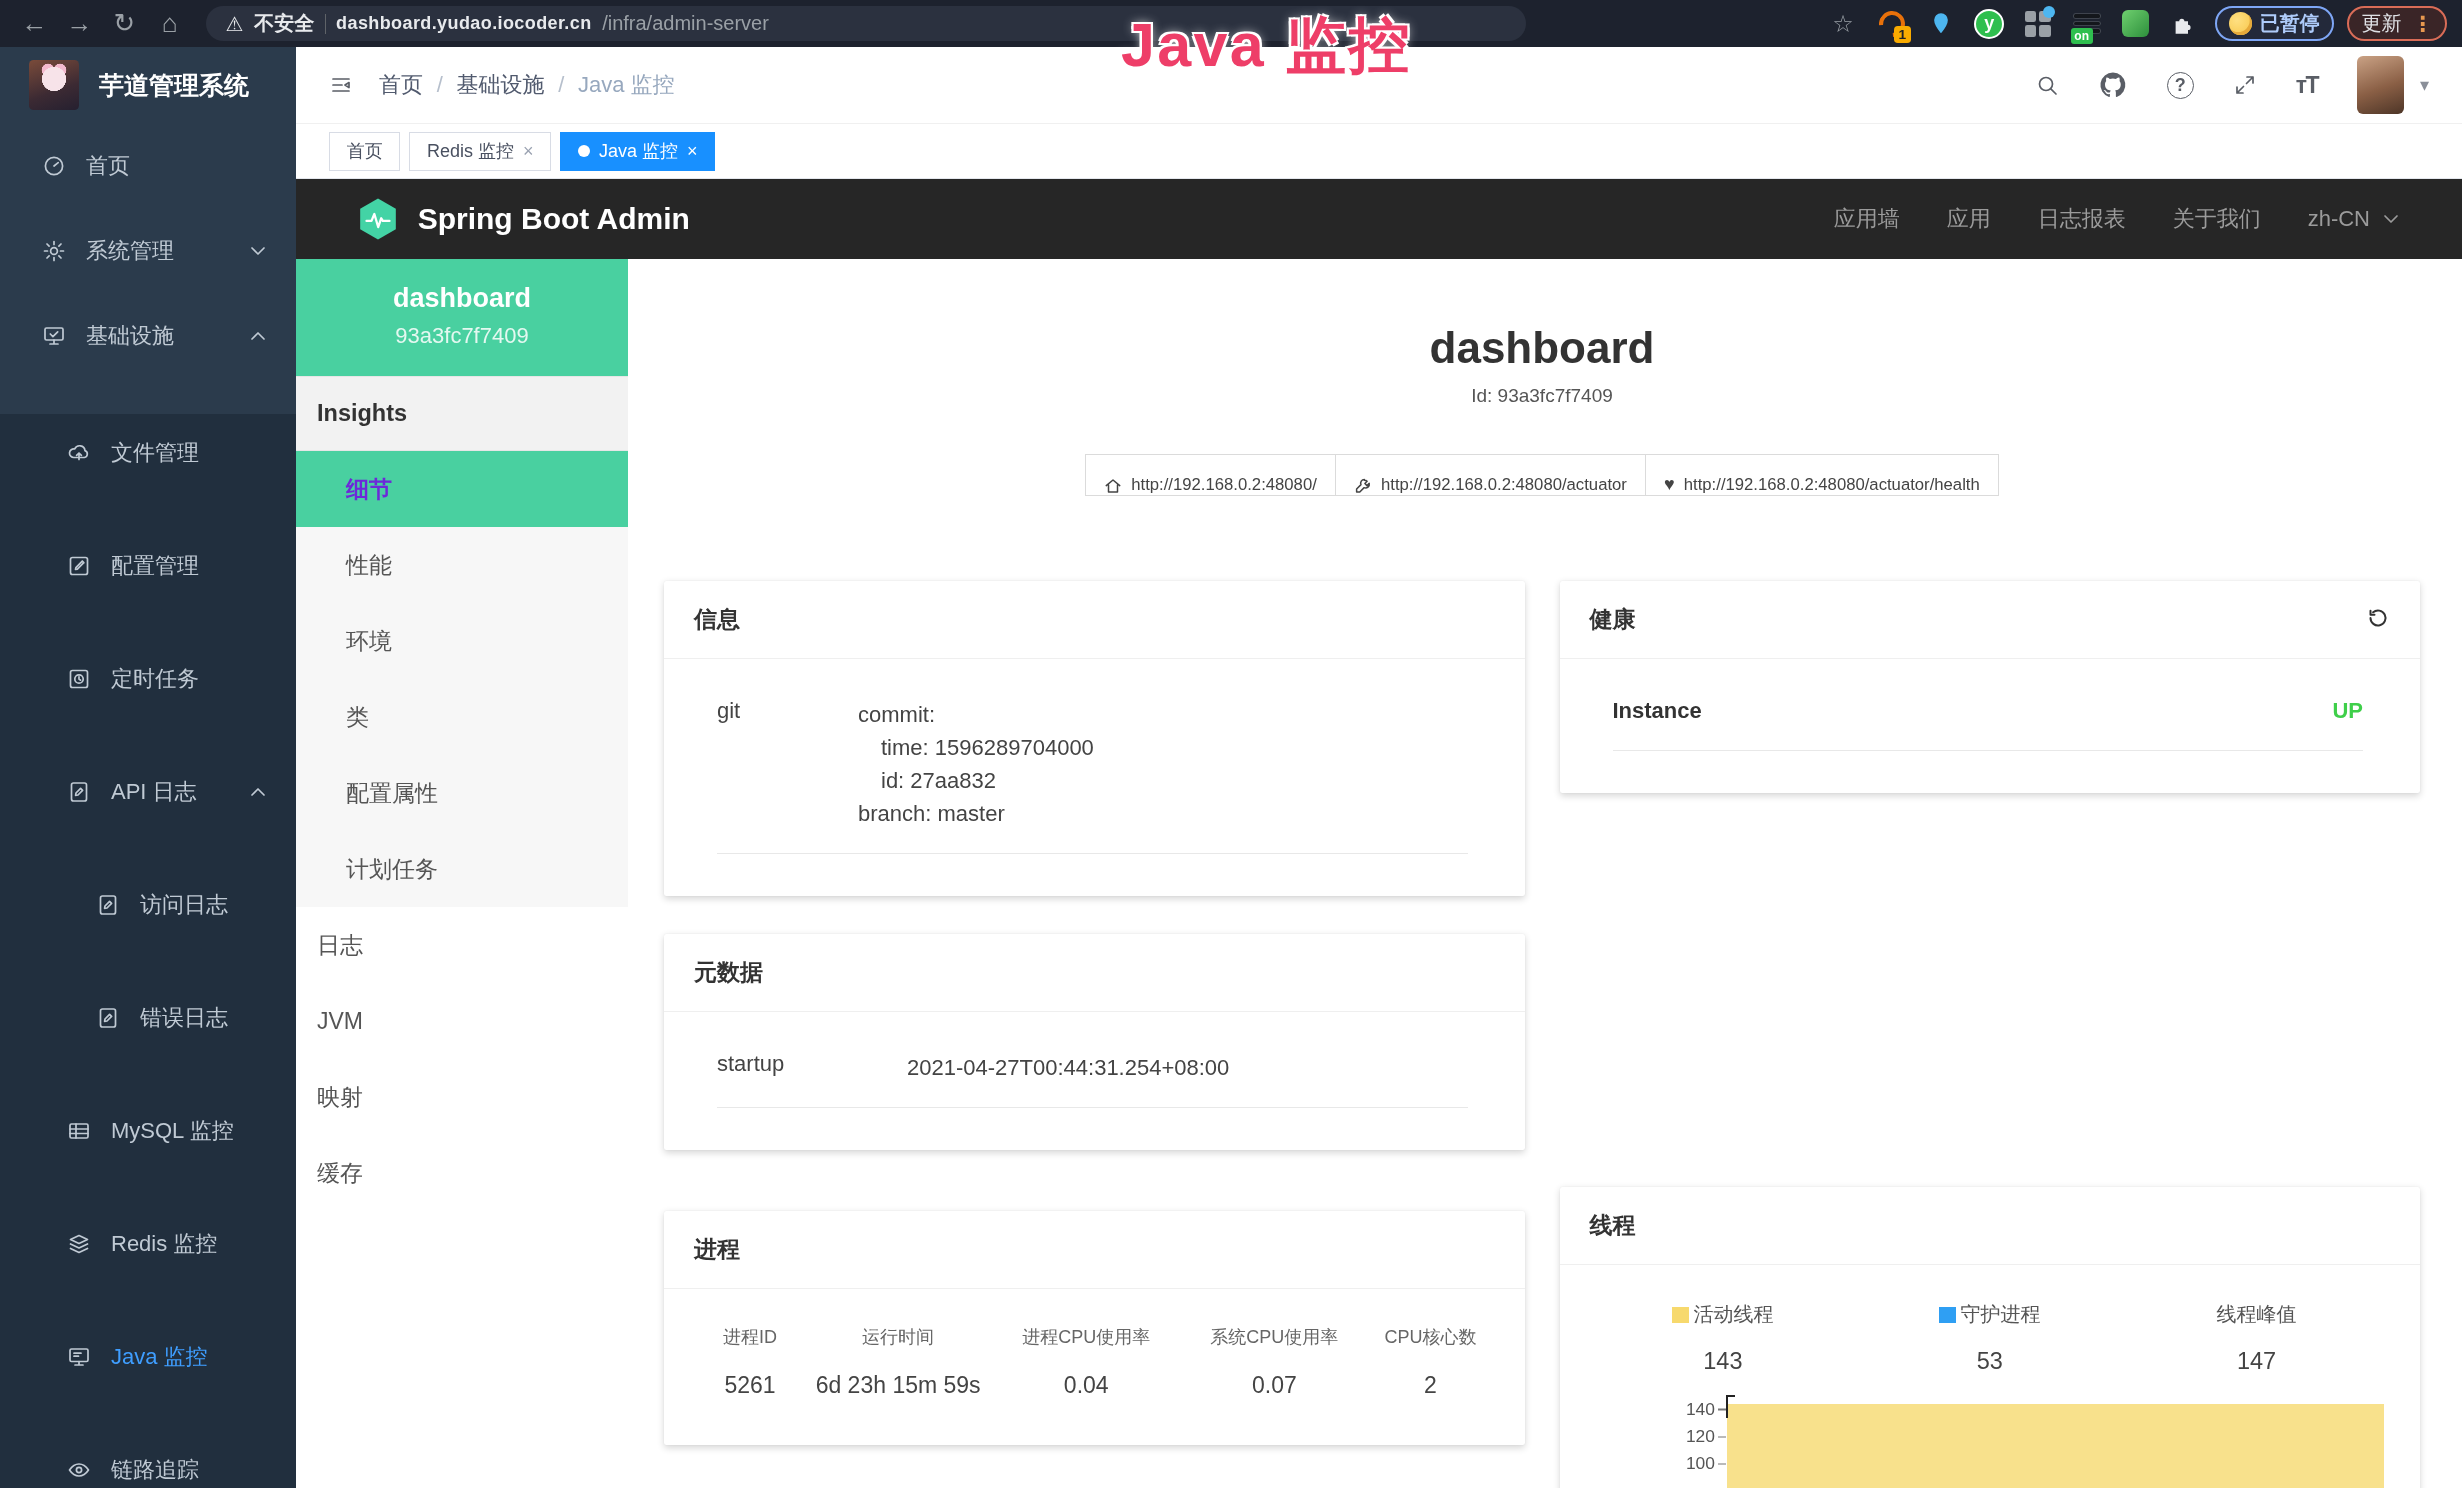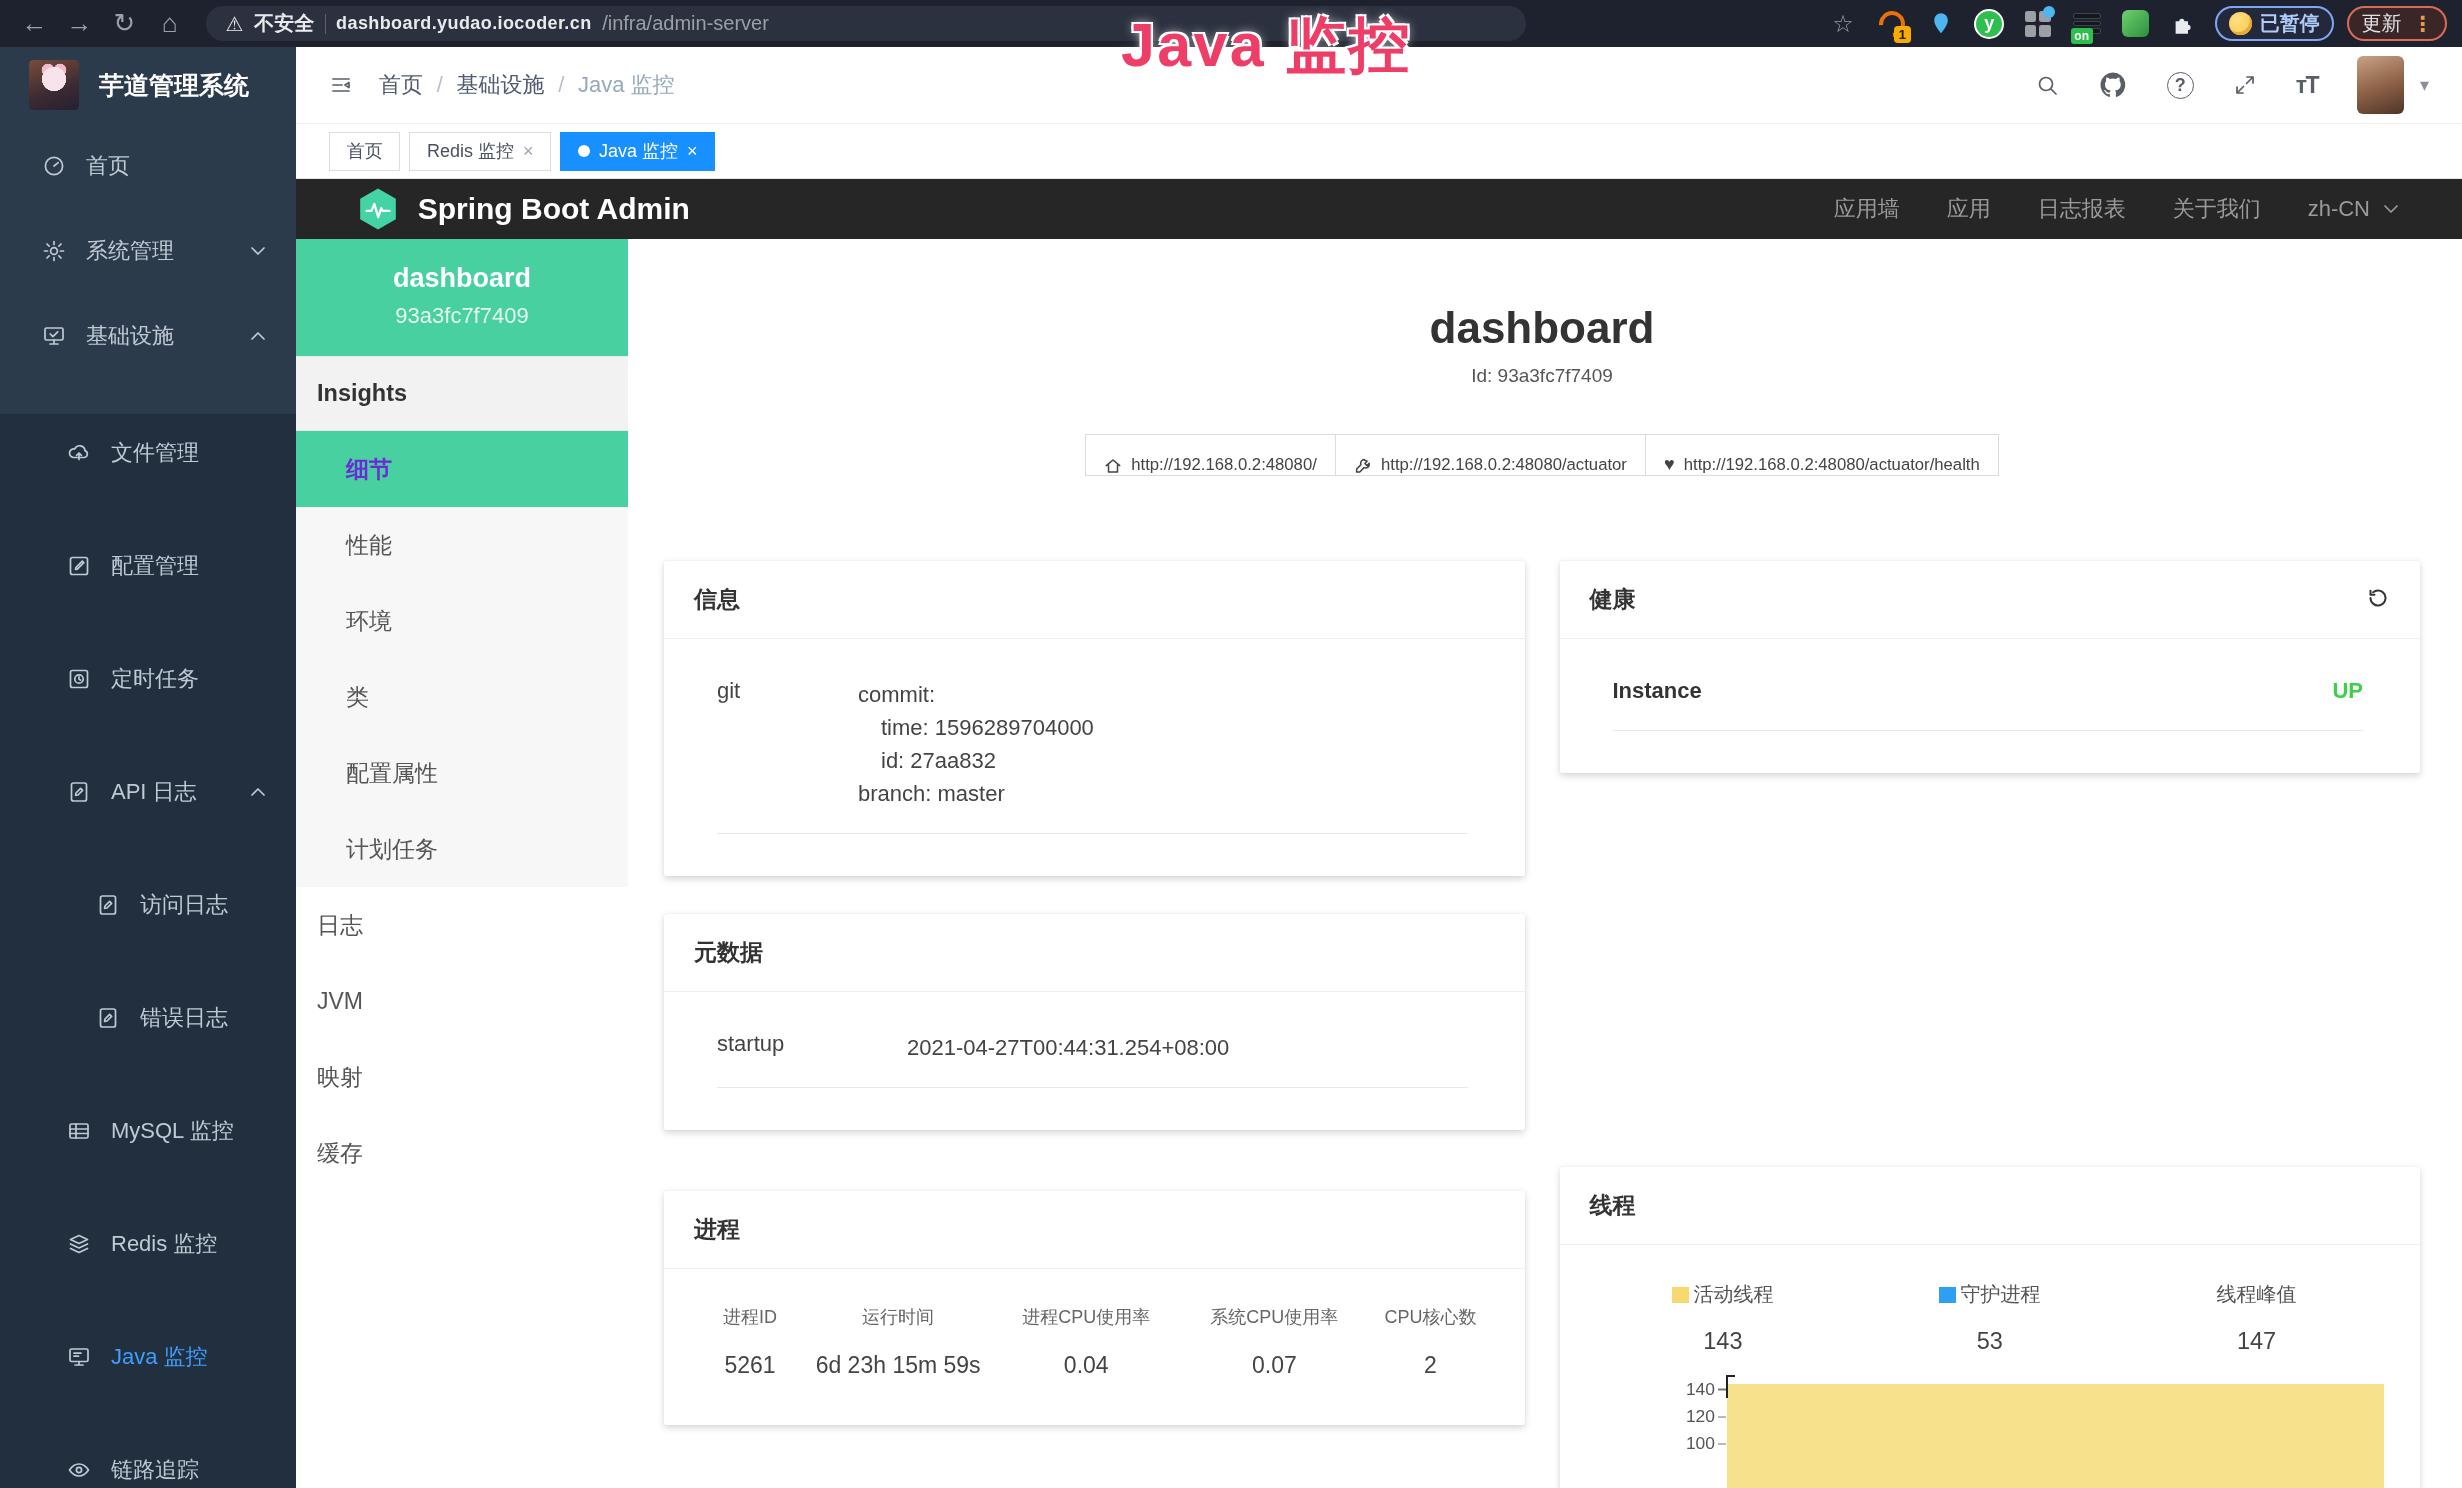--- a/index.html
+++ b/index.html
@@ -78,21 +78,21 @@
 
   
   .tab-bar { height:55px; background:#fff; display:flex; align-items:center; gap:9px; padding:0 33px; border-bottom:0.8px solid #e4e7ed; }
   .tab { height:39px; display:flex; align-items:center; gap:9px; padding:0 16.7px; border:0.8px solid #d8dce5; background:#fff; color:#495060; font-size:18px; cursor:pointer; }
   .tab .x { font-size:18px; color:#9aa2b1; }
   .tab.active { background:#1890ff; border-color:#1890ff; color:#fff; }
   .tab.active .x { color:#fff; }
   .tab .dot { width:12px; height:12px; border-radius:50%; background:#fff; }
 
   
-  .sba-header { height:60px; background:#262626; display:flex; align-items:center; padding:0 59px; }
+  .sba-header { height:80px; background:#262626; display:flex; align-items:center; padding:0 59px; }
   .sba-brand { display:flex; align-items:center; gap:16.7px; color:#fff; font-size:30px; font-weight:bold; }
   .hex { width:46px; height:46px; }
   .sba-nav { margin-left:auto; display:flex; align-items:center; gap:47px; font-size:22px; color:#9b9b9b; }
   .sba-nav .nitem { cursor:pointer; }
   .locale { display:flex; align-items:center; gap:9px; }
   .chev-green { width:20px; height:20px; stroke:#43d3a5; stroke-width:3.4; }
 
   
   .sba-body { flex:1; display:flex; min-height:0; background:#fff; }
   .sba-side { width:332px; flex-shrink:0; font-size:23px; color:#555; }

